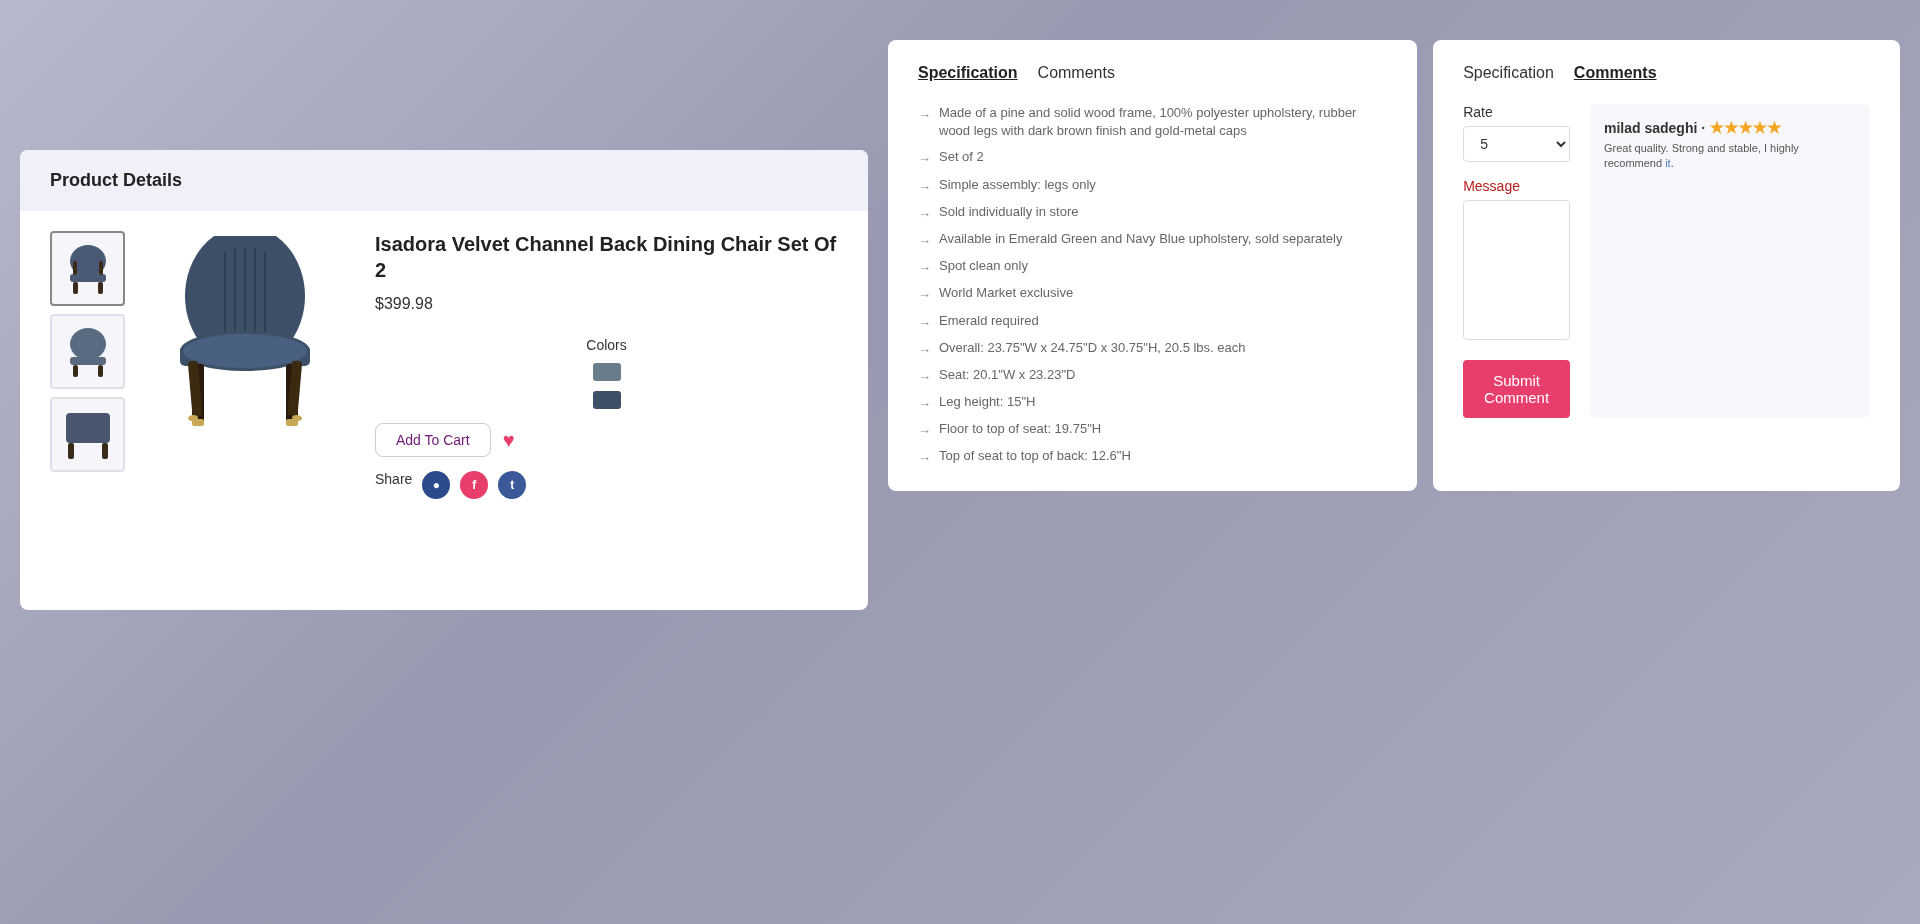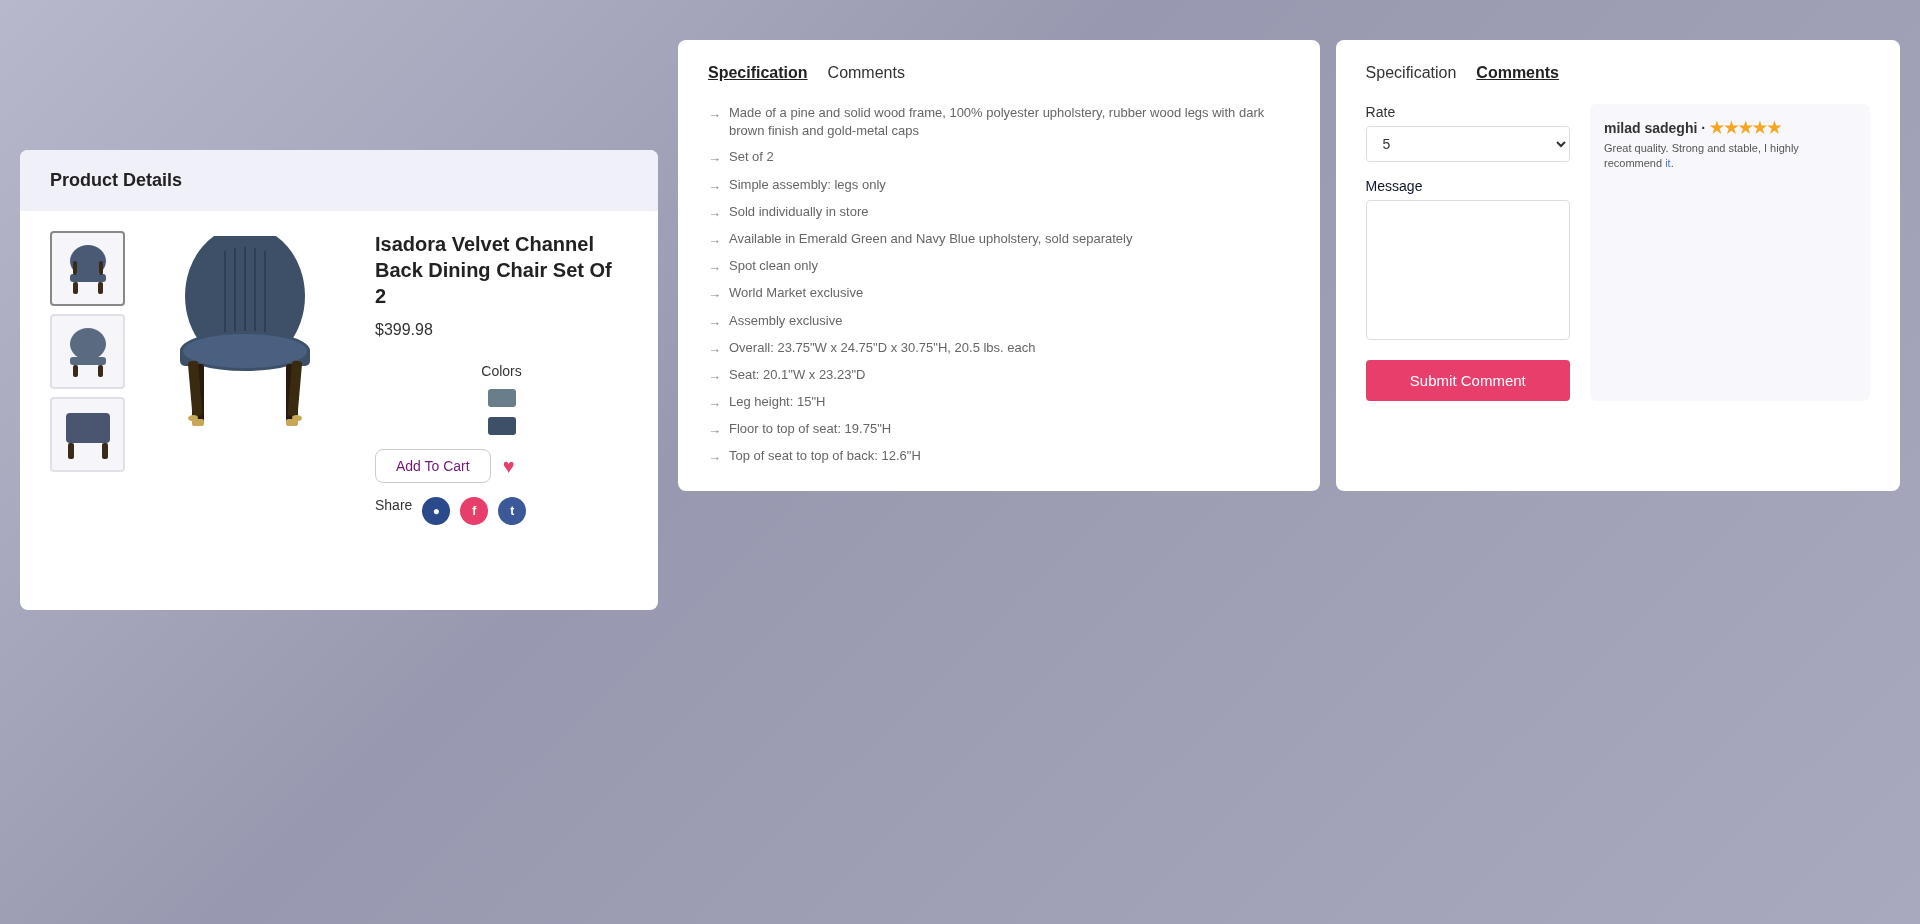--- a/index.html
+++ b/index.html
@@ -8,21 +8,21 @@
       background: linear-gradient(135deg, #b8b8cc 0%, #9898b0 40%, #a8a8be 100%);
       min-height: 924px;
       display: flex;
       align-items: flex-start;
       padding: 20px;
       gap: 20px;
     }
     .left-panel {
       background: white;
       border-radius: 8px;
-      width: 638px;
+      width: 848px;
       min-height: 460px;
       padding: 0;
       margin-top: 130px;
       flex-shrink: 0;
     }
     .product-details-header {
       background: #f0f0f8;
       padding: 20px 30px;
       border-radius: 8px 8px 0 0;
     }
@@ -208,21 +208,21 @@
       border: 1px solid #ddd;
       border-radius: 4px;
       font-size: 14px;
       margin-bottom: 16px;
       color: #333;
       background: white;
       cursor: pointer;
     }
     .message-label {
       font-size: 14px;
-      color: #0f172a;
+      color: #b91c1c;
       margin-bottom: 6px;
     }
     .message-textarea {
       width: 100%;
       height: 140px;
       border: 1px solid #ddd;
       border-radius: 4px;
       padding: 10px;
       font-size: 14px;
       resize: none;
@@ -397,21 +397,21 @@
         <li>
           <span class="arrow">→</span>
           <span>Spot clean only</span>
         </li>
         <li>
           <span class="arrow">→</span>
           <span>World Market exclusive</span>
         </li>
         <li>
           <span class="arrow">→</span>
-          <span>Assembly exclusive</span>
+          <span>Emerald required</span>
         </li>
         <li>
           <span class="arrow">→</span>
           <span>Overall: 23.75"W x 24.75"D x 30.75"H, 20.5 lbs. each</span>
         </li>
         <li>
           <span class="arrow">→</span>
           <span>Seat: 20.1"W x 23.23"D</span>
         </li>
         <li>

